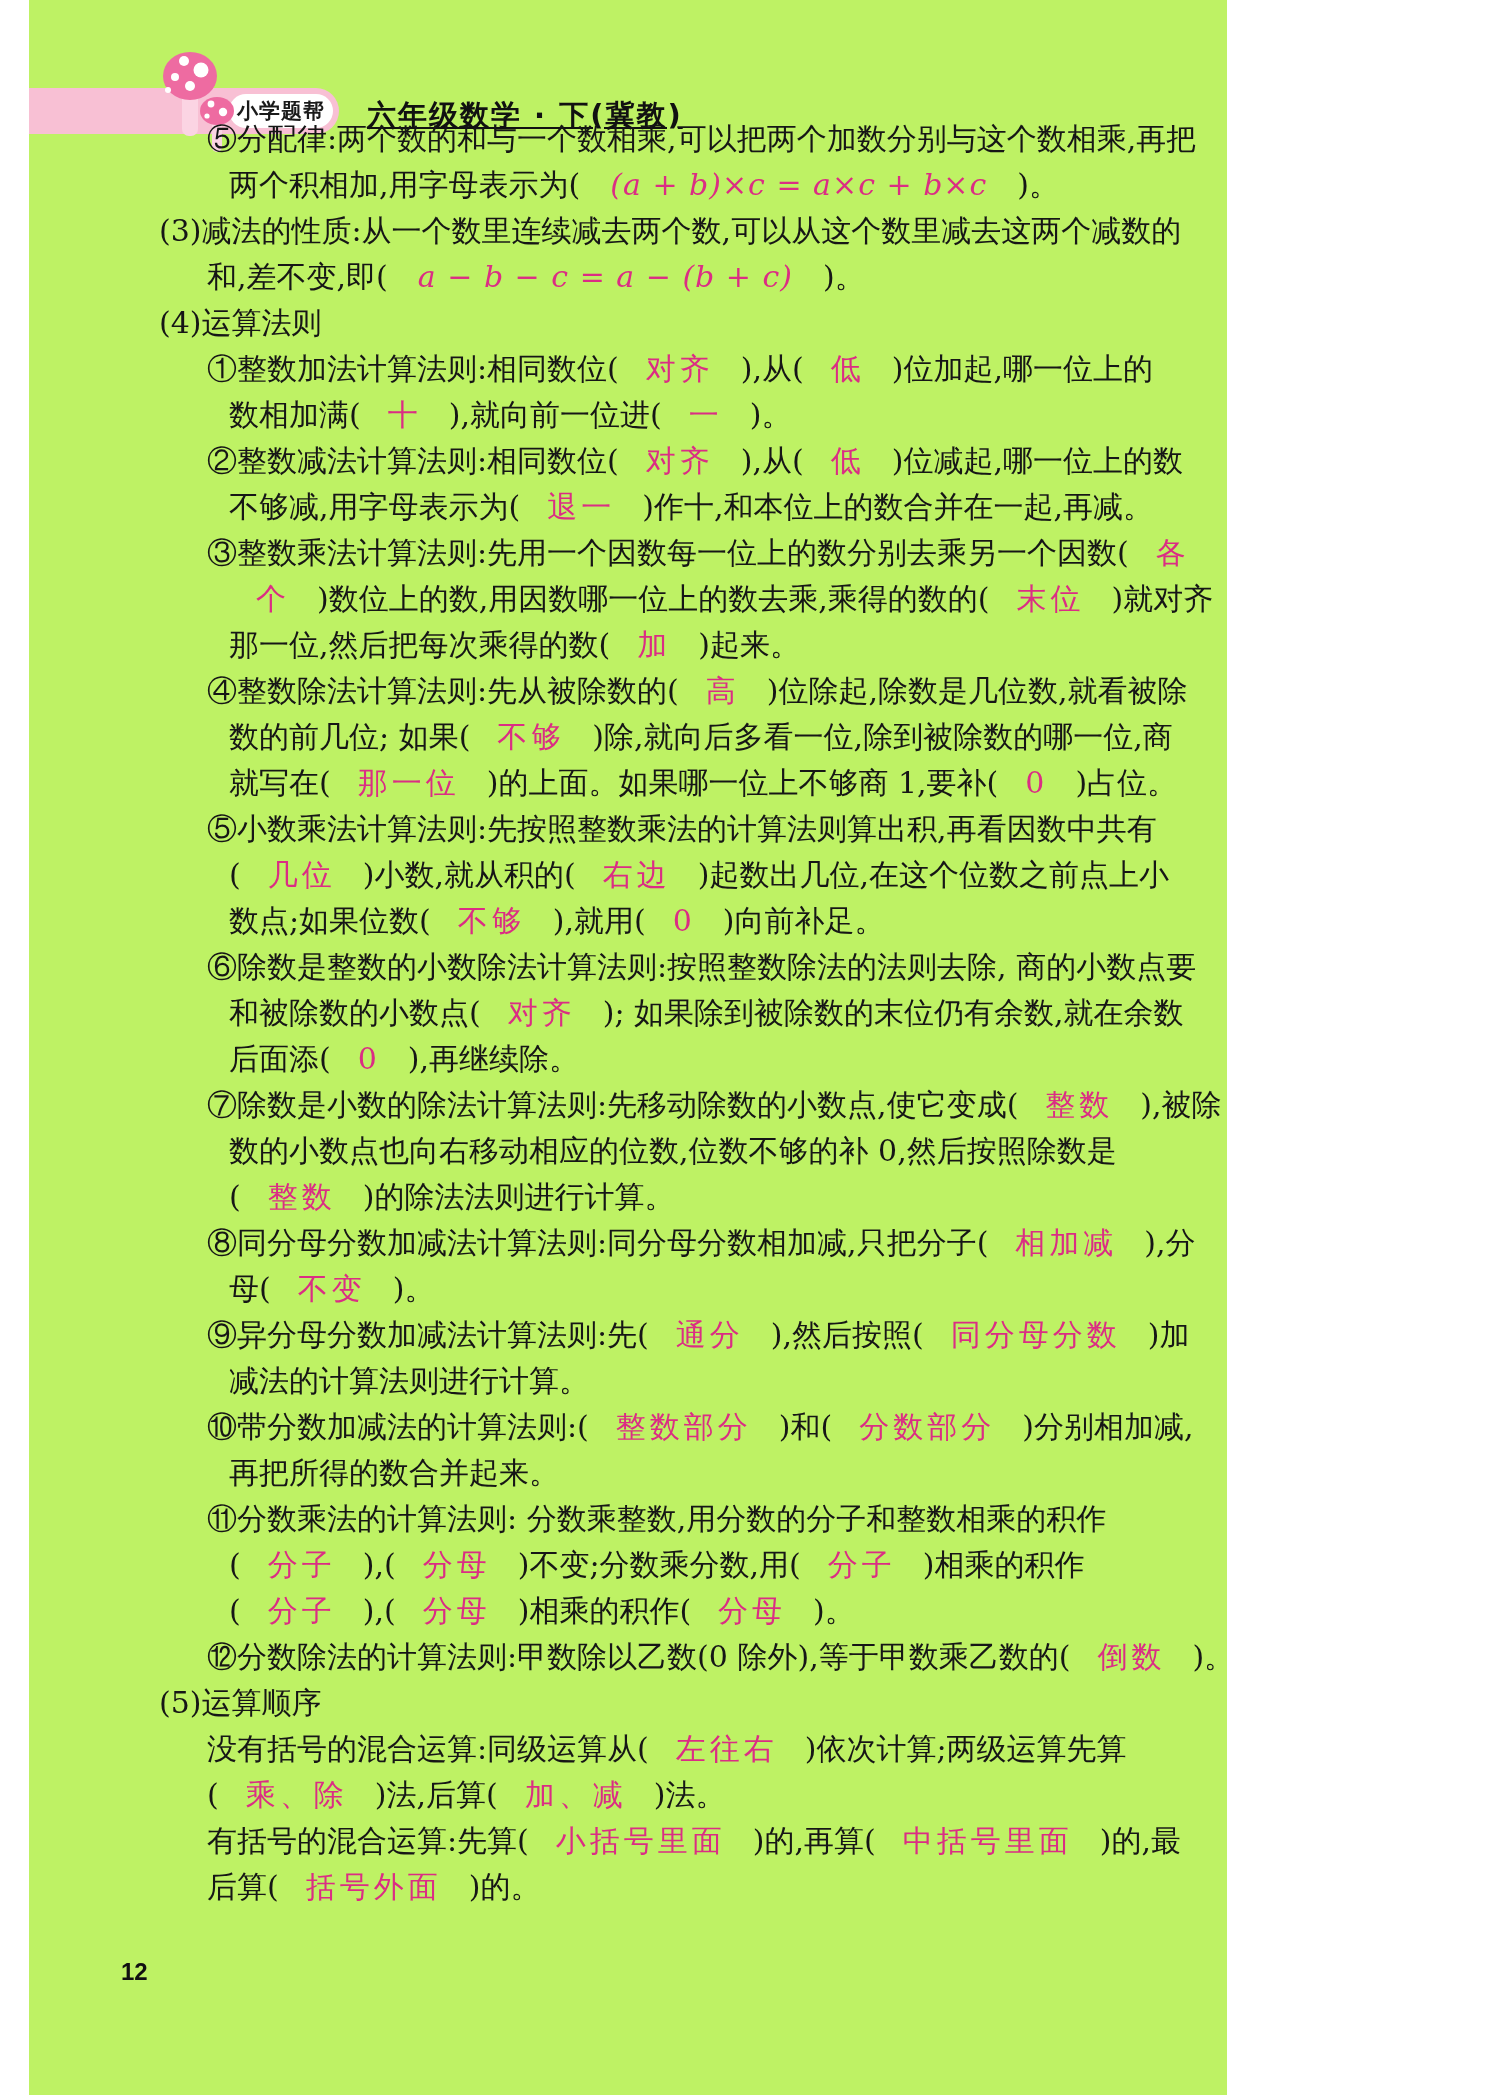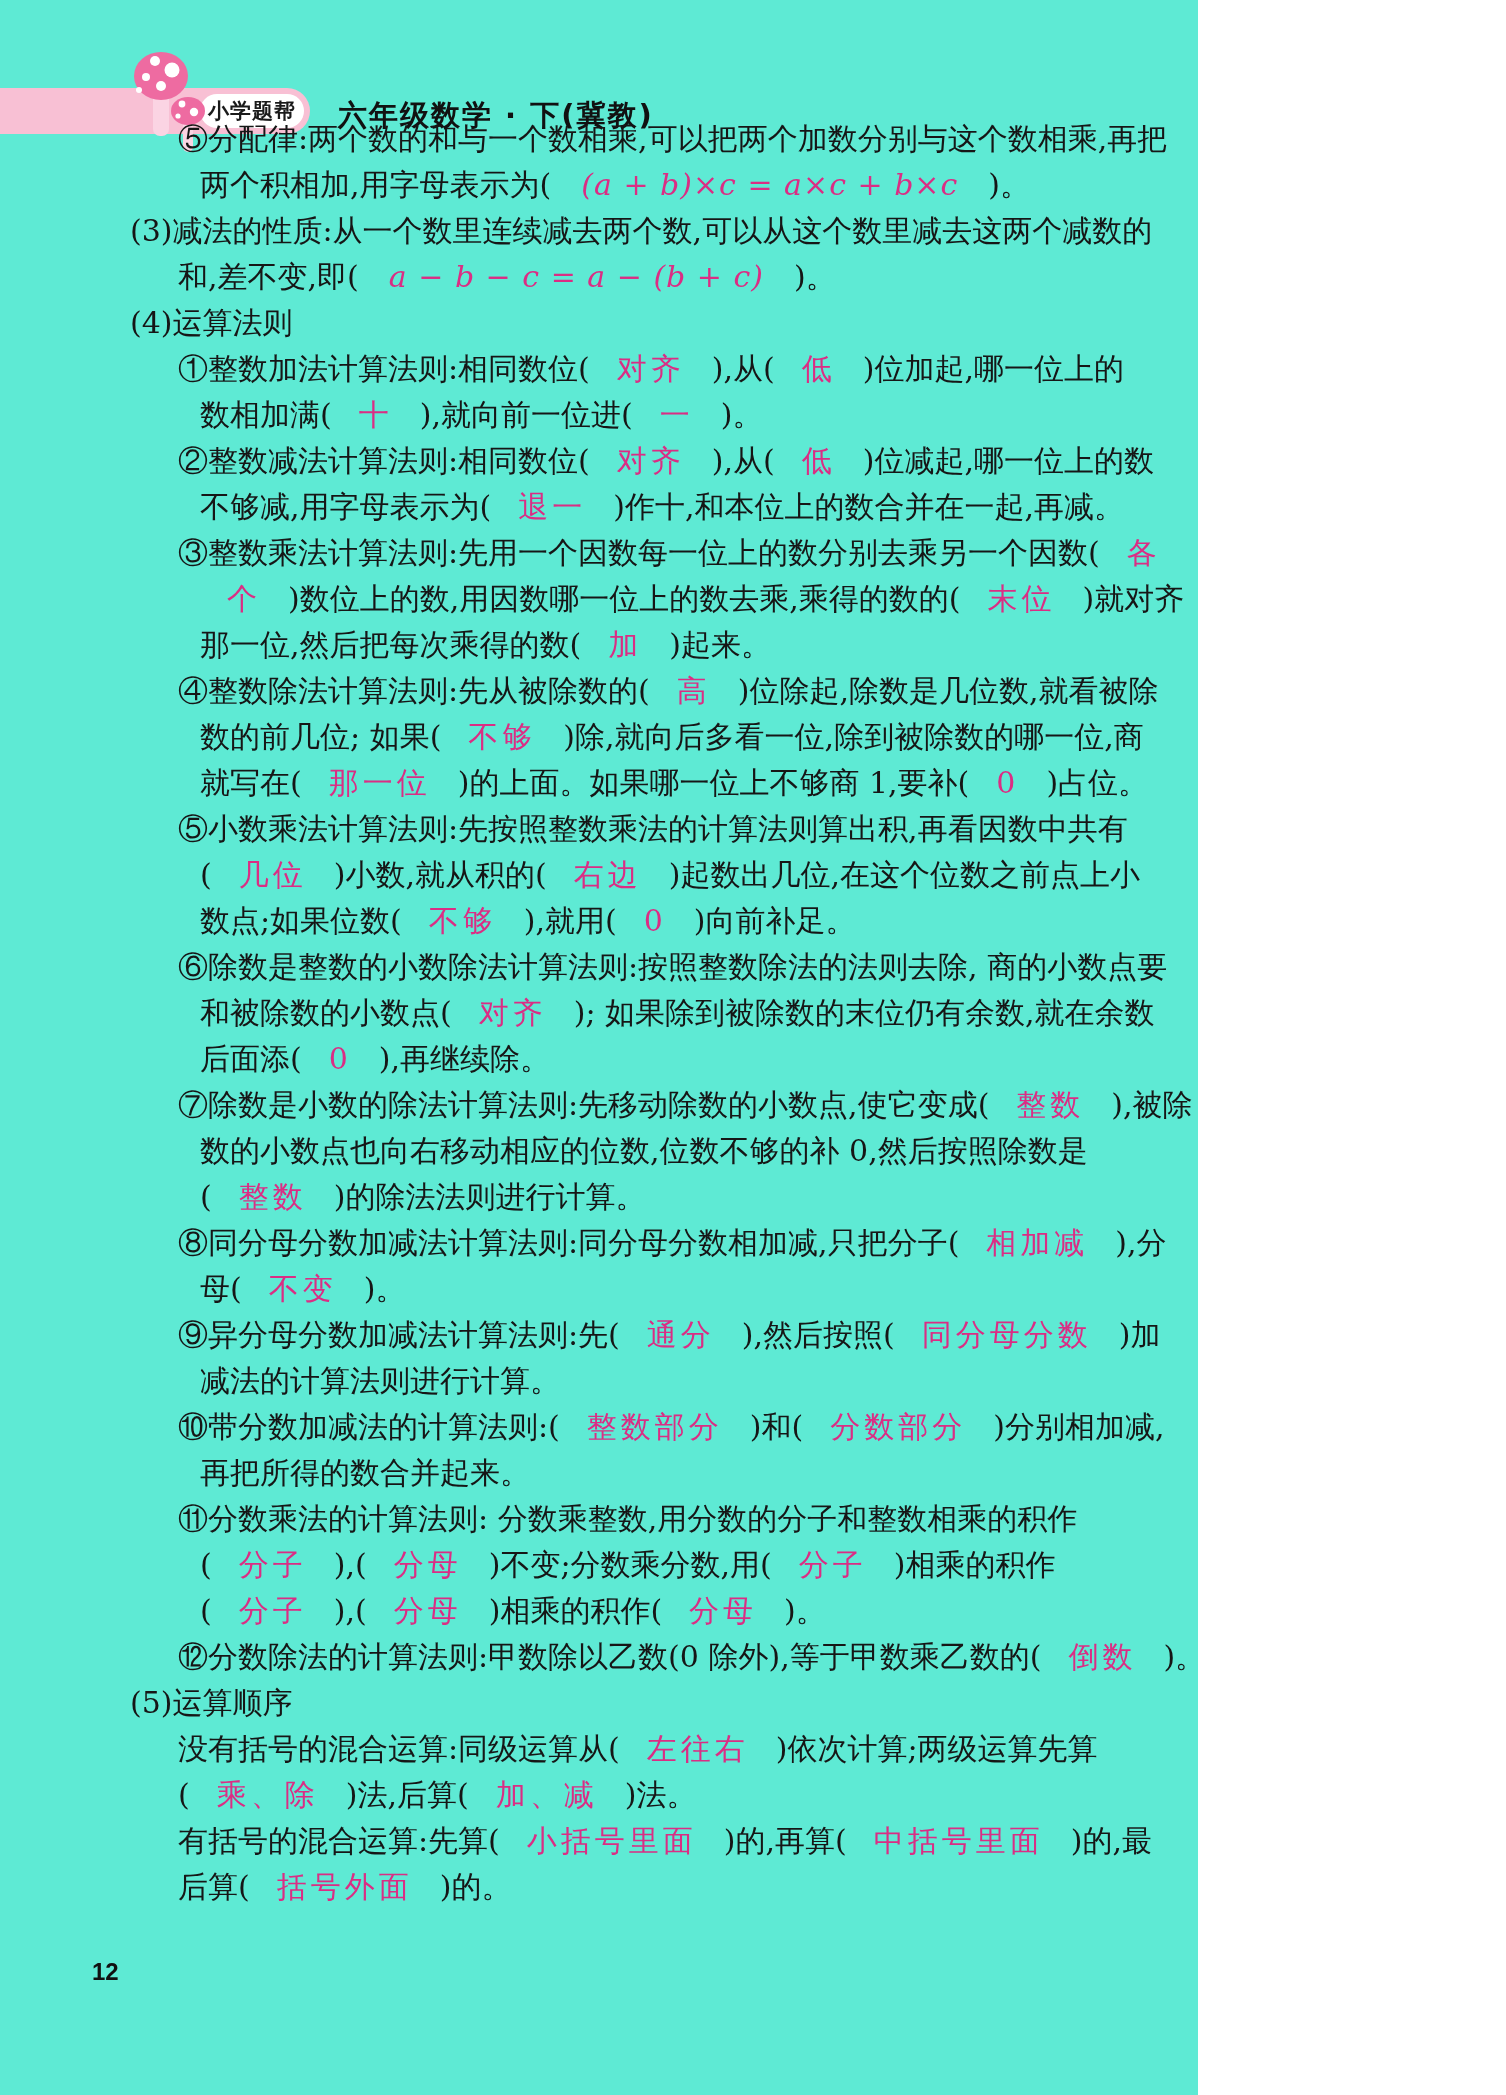--- a/index.html
+++ b/index.html
@@ -1,23 +1,24 @@
 <!DOCTYPE html>
 <html><head>
 <meta charset="utf-8">
 <style>
   html,body{margin:0;padding:0;background:#ffffff;}
   .page{
     position:relative;
     width:1198px;
     height:2095px;
-    background:#5eead4;
+    background:#bef264;
     overflow:hidden;
     font-family:"DejaVu Serif","Liberation Serif",serif;
     color:#161616;
+    margin-left:29px;
   }
   
   .band{
     position:absolute;
     left:0; top:88px;
     width:310px; height:46px;
     background:#f8c0d4;
     border-radius:0 23px 23px 0;
   }
   .brand-pill{
@@ -34,20 +35,21 @@
   }
   .mushrooms{
     position:absolute; left:115px; top:46px;
     width:100px; height:112px;
   }
   .book-title{
     position:absolute; left:338px; top:96px;
     font-family:"DejaVu Sans","Liberation Sans",sans-serif;
     font-size:29px; font-weight:600; color:#111; letter-spacing:2px;
     white-space:nowrap;
+    text-decoration:underline;
   }
   
   .content{
     position:absolute; left:0; top:116px; width:1506px;
   }
   .line{
     white-space:pre;
     font-size:30px;
     line-height:46px;
     height:46px;

